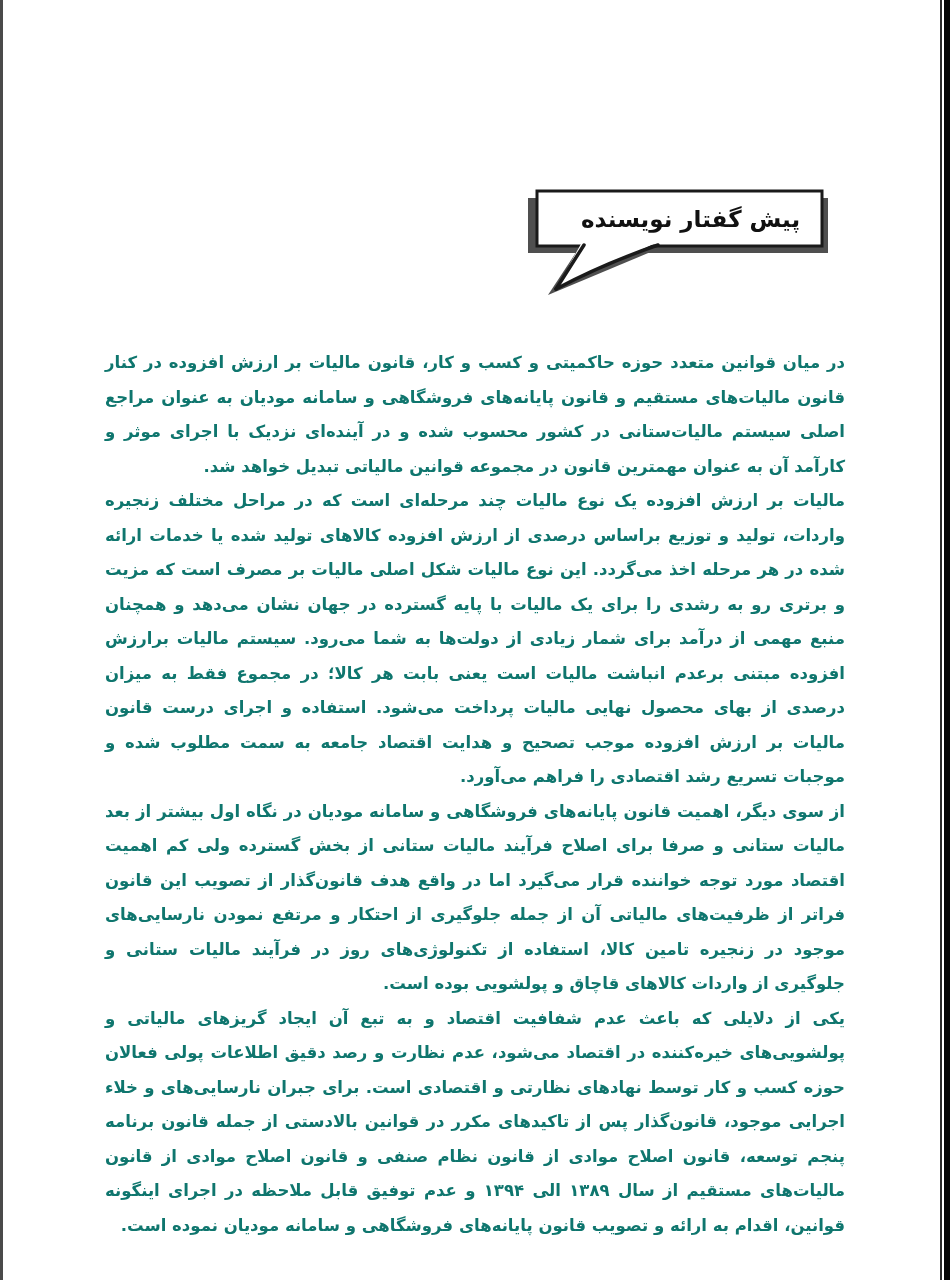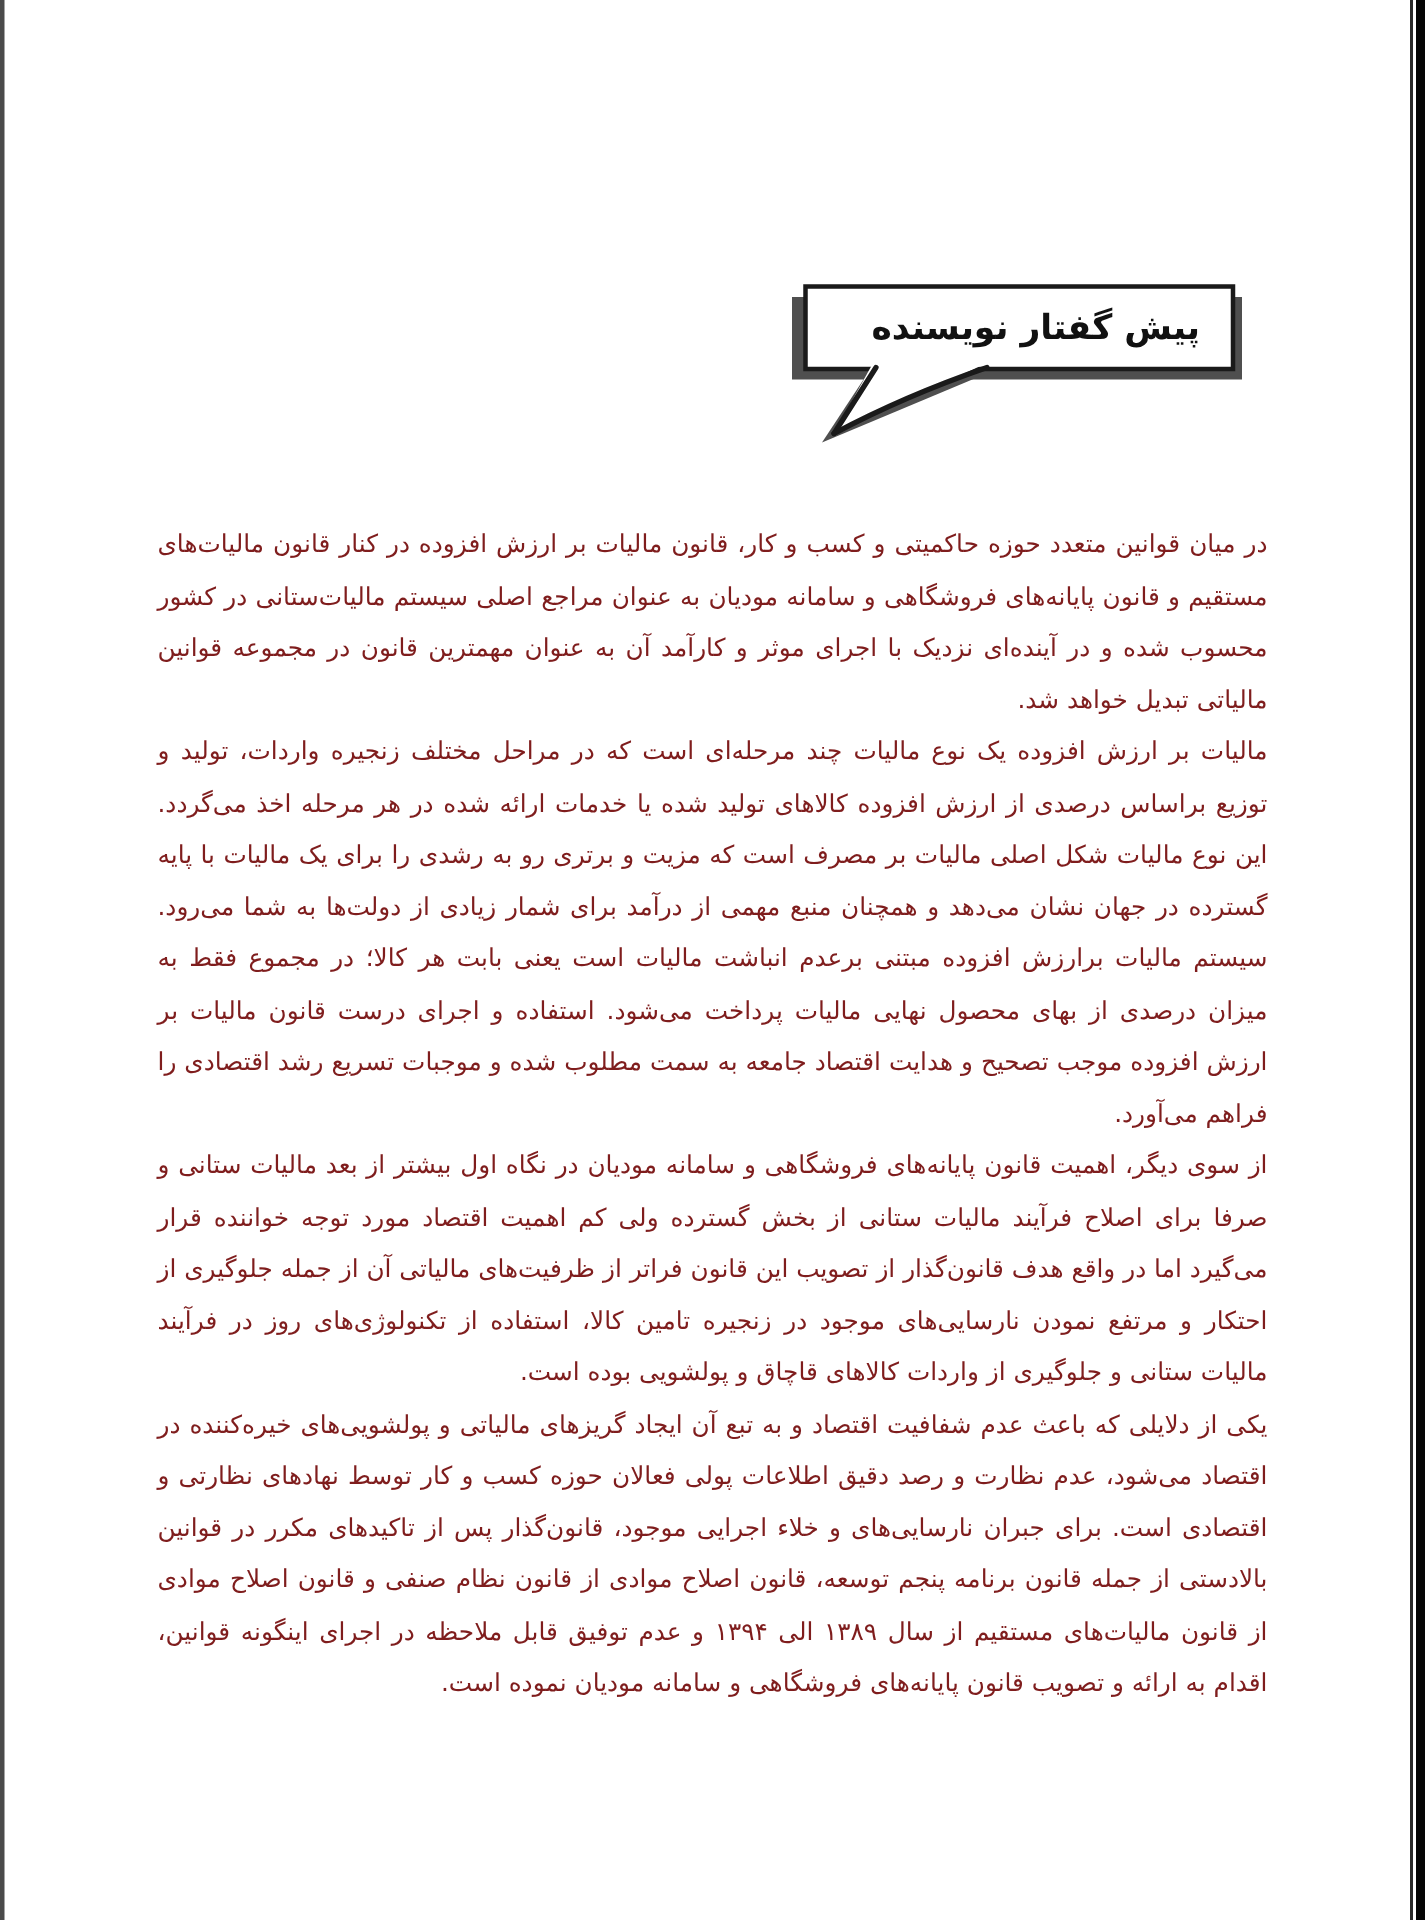--- a/index.html
+++ b/index.html
@@ -64,21 +64,22 @@
   
   .body-text {
     position: absolute;
     right: 105px;
     top: 346px;
     width: 740px;
     direction: rtl;
     text-align: justify;
     font-size: 16.5px;
     line-height: 34.5px;
-    color: #7f1d1d;
+    color: #0f766e;
+    font-weight: bold;
   }
   .body-text p {
     margin: 0;
     padding: 0;
   }
 </style>
 </head>
 <body>
 
 <div class="page">

